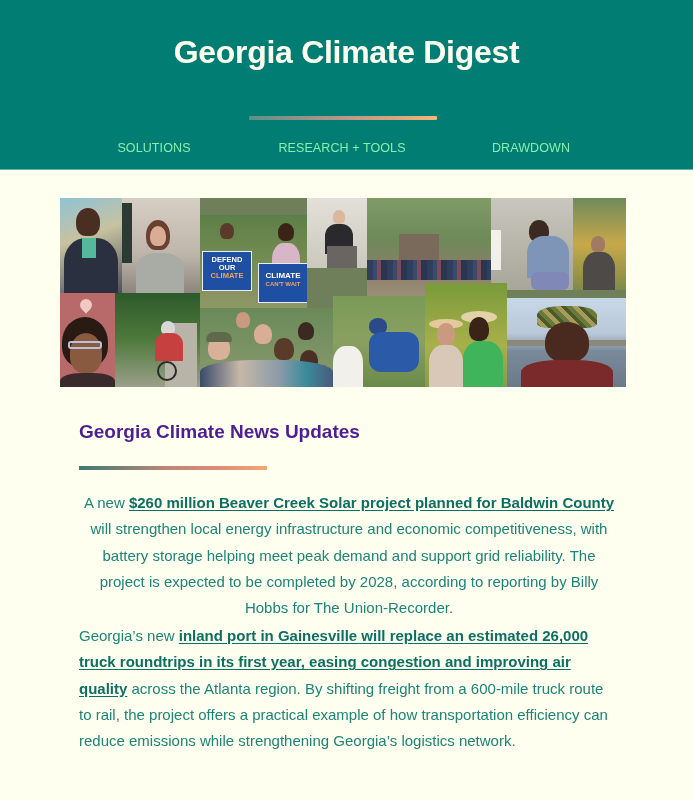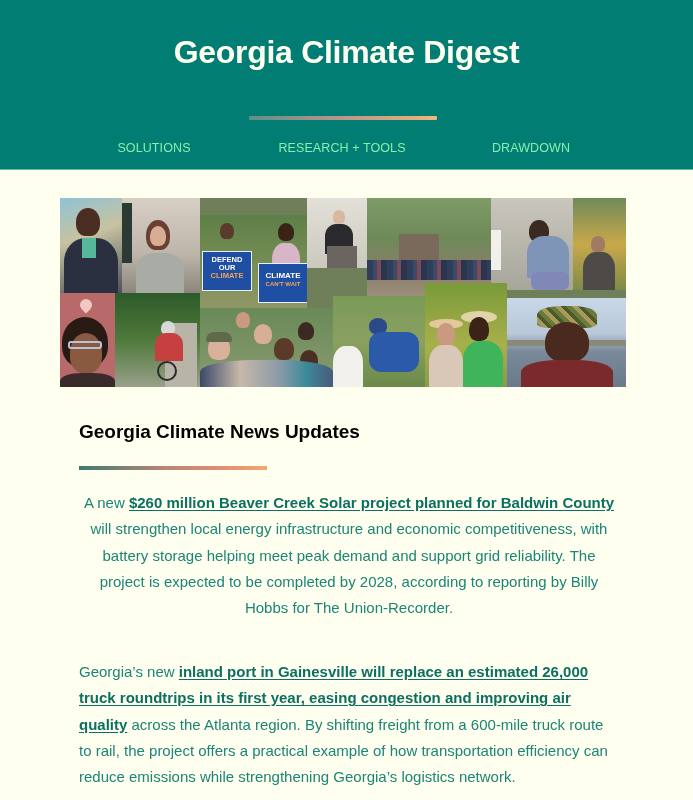--- a/index.html
+++ b/index.html
@@ -67,32 +67,32 @@
     .logo-ga {
       display: block; font-size: 30px; font-weight: bold; line-height: 32px;
       background: linear-gradient(180deg, #f0876a 0%, #e07a5c 50%, #3f8f84 100%);
       -webkit-background-clip: text; background-clip: text; color: transparent;
       letter-spacing: -1px;
     }
 
     
     .section-title {
       position: absolute; left: 79px; top: 421px;
-      color: #000000; font-size: 19px; font-weight: bold;
+      color: #4c1d95; font-size: 19px; font-weight: bold;
     }
     .section-rule {
       position: absolute; left: 79px; top: 466px; width: 188px; height: 4px;
       background: linear-gradient(90deg, #3f7a70 0%, #b98578 45%, #e08d76 75%, #f2a872 100%);
     }
     .para {
       position: absolute; left: 79px; width: 540px;
       color: #1c8576; font-size: 15px; line-height: 26.3px;
     }
     .para-1 { top: 490px; text-align: center; }
-    .para-2 { top: 659px; }
+    .para-2 { top: 623px; }
     .para a {
       color: #0b6f62; font-weight: bold; text-decoration: underline;
       text-underline-offset: 2px;
     }
   </style>
 </head>
 <body>
 
 <header class="header">
   <h1 class="title">Georgia Climate Digest</h1>

